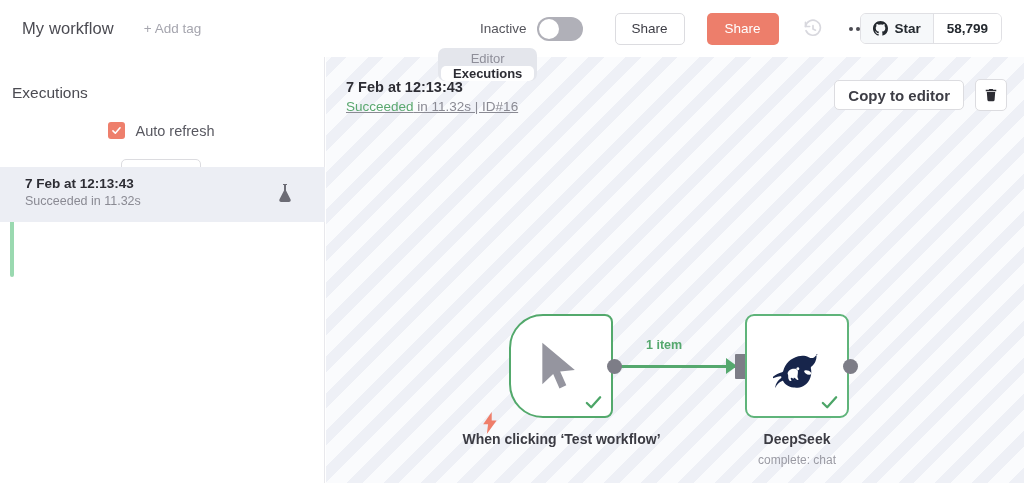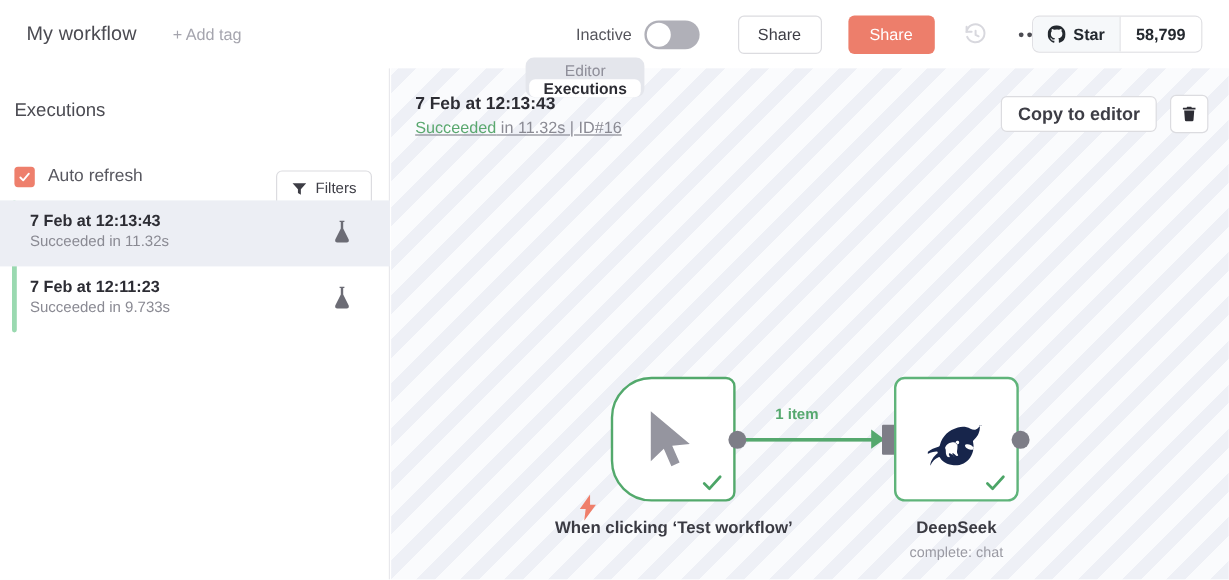--- a/index.html
+++ b/index.html
@@ -86,21 +86,21 @@
   
   .sidebar {
     position: absolute; left: 0; top: 57px; width: 325px; height: 426px;
     background: #fff; border-right: 1px solid #e8e8ec;
   }
   .sb-title {
     margin: 27px 0 0 12px; font-size: 15.5px; color: #4b4b52;
   }
   .sb-controls {
     margin-top: 20px; padding: 0 14px 0 12px;
-    display: flex; align-items: center; justify-content: space-between;
+    display: flex; align-items: center; justify-content: space-between; flex-direction: column;
   }
   .auto-refresh { display: flex; align-items: center; gap: 11px; }
   .checkbox {
     width: 17px; height: 17px; border-radius: 3px; background: #ee7f6c;
     display: flex; align-items: center; justify-content: center;
   }
   .auto-refresh-label { font-size: 14.5px; color: #585860; }
   .btn-filters {
     height: 30px; padding: 0 12px; border: 1px solid #dcdce0; border-radius: 5px;
     background: #fff; display: flex; align-items: center; gap: 7px;
@@ -284,29 +284,20 @@
       <div class="exec-item selected">
         <div class="exec-time">7 Feb at 12:13:43</div>
         <div class="exec-status">Succeeded in 11.32s</div>
         <span class="exec-flask">
           <svg viewBox="0 0 16 20" width="16" height="20" fill="currentColor">
             <path d="M6 1h4v1H9v5.4l4.6 9.1A2 2 0 0 1 11.8 19H4.2a2 2 0 0 1-1.8-2.5L7 7.4V2H6z"></path>
           </svg>
         </span>
       </div>
 
-      <div class="exec-item">
-        <div class="exec-time">7 Feb at 12:11:23</div>
-        <div class="exec-status">Succeeded in 9.733s</div>
-        <span class="exec-flask">
-          <svg viewBox="0 0 16 20" width="16" height="20" fill="currentColor">
-            <path d="M6 1h4v1H9v5.4l4.6 9.1A2 2 0 0 1 11.8 19H4.2a2 2 0 0 1-1.8-2.5L7 7.4V2H6z"></path>
-          </svg>
-        </span>
-      </div>
     </div>
   </div>
 
   <div class="canvas">
 
     <div class="exec-header">
       <div class="eh-time">7 Feb at 12:13:43</div>
       <div class="eh-sub">
         <span class="ok">Succeeded</span><span> in 11.32s | ID#16</span>
       </div>

